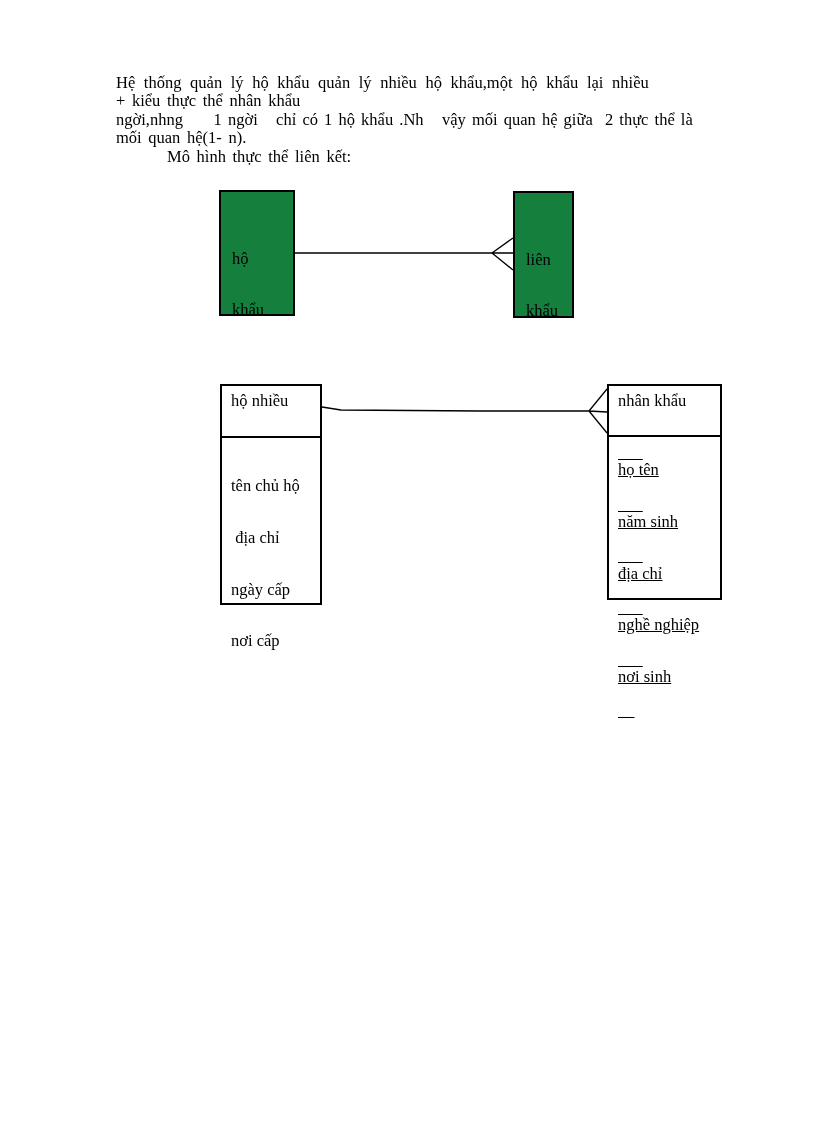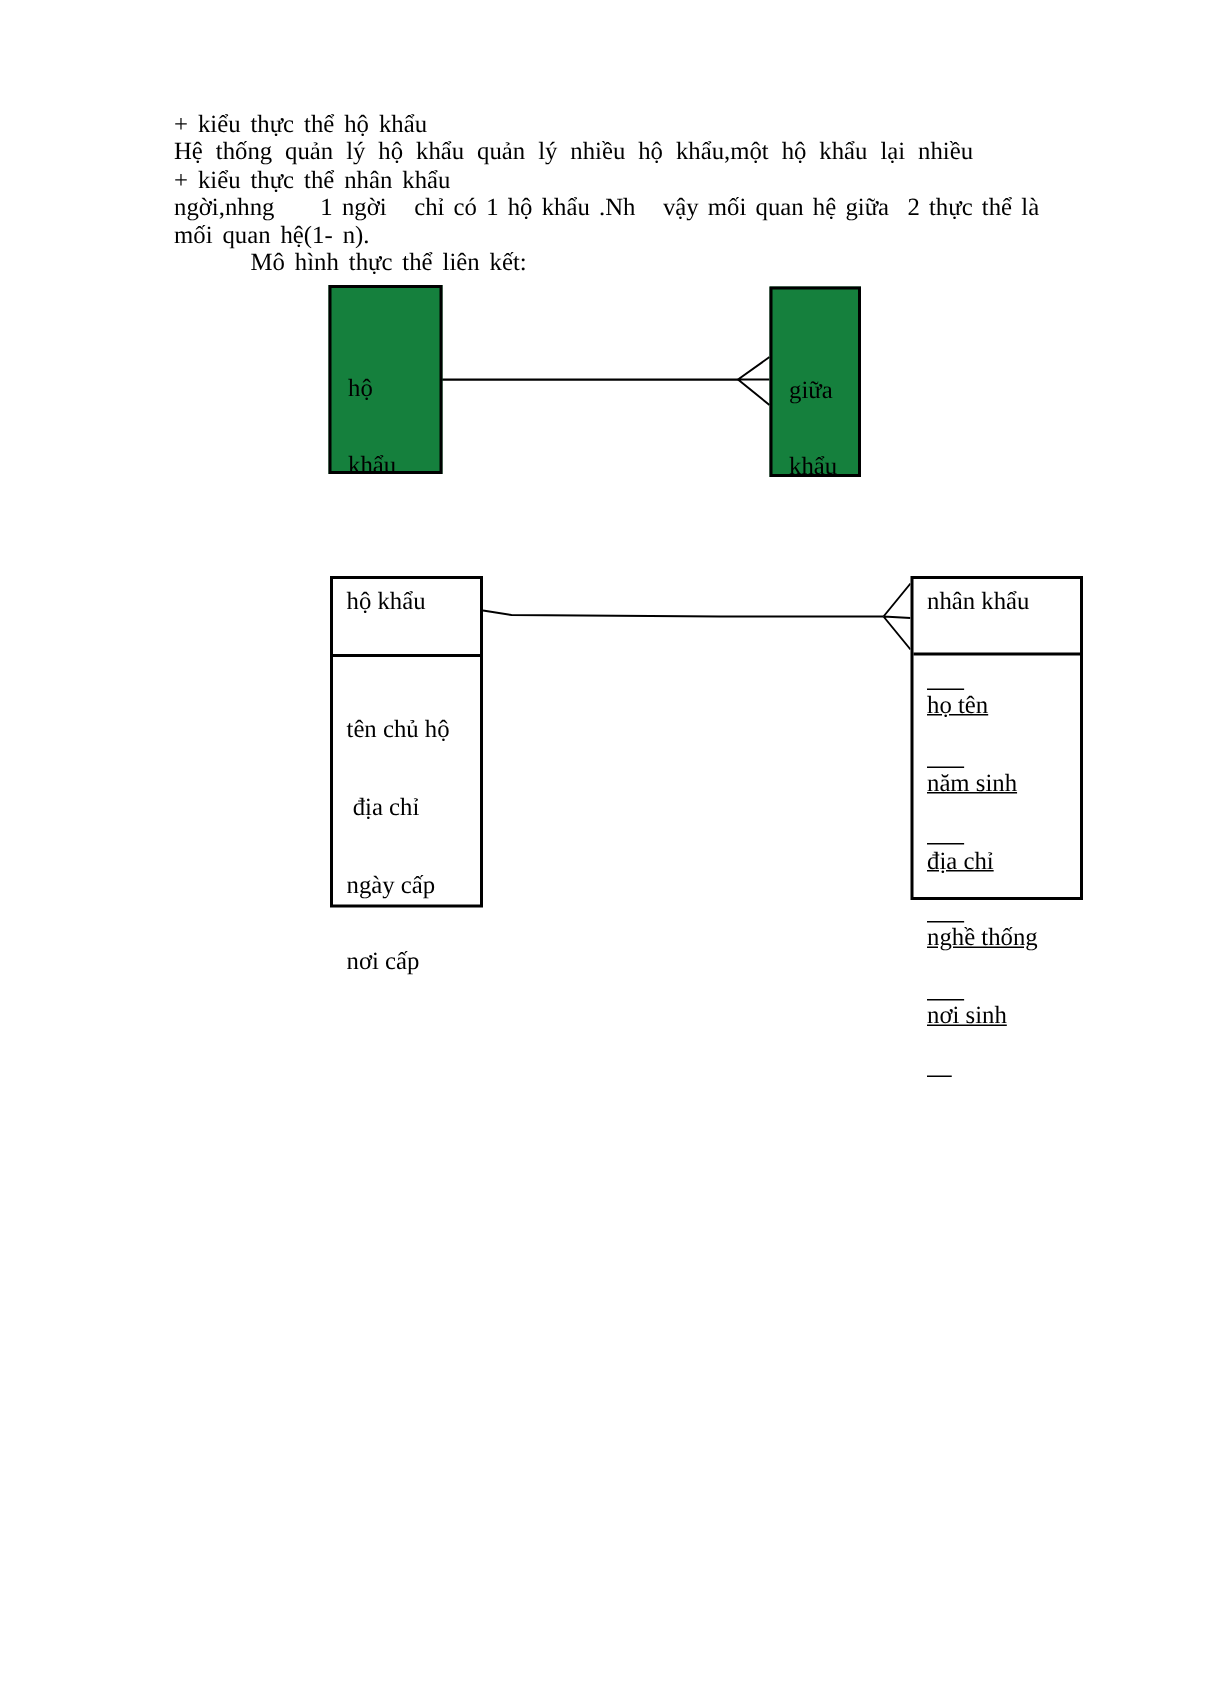--- a/index.html
+++ b/index.html
@@ -94,21 +94,20 @@
   }
   .t1 .t-attrs { top: 57px; }
   .t2 .t-attrs { top: 41px; text-decoration: underline; }
 </style>
 </head>
 <body>
 
 <div class="page">
 
   <div class="para">
-    <div class="line">+ kiểu thực thể hộ khẩu</div>
     <div class="line ws-wide">Hệ thống quản lý hộ khẩu quản lý nhiều hộ khẩu,một hộ khẩu lại nhiều</div>
     <div class="line">+ kiểu thực thể nhân khẩu</div>
     <div class="line ws-med">ngời,nhng     1 ngời   chỉ có 1 hộ khẩu .Nh   vậy mối quan hệ giữa  2 thực thể là</div>
     <div class="line">mối quan hệ(1- n).</div>
     <div class="line indent">Mô hình thực thể liên kết:</div>
   </div>
 
   <svg class="overlay" viewBox="0 0 816 1123">
 
     <line x1="294" y1="253" x2="492" y2="253" stroke-width="1.5"></line>
@@ -119,42 +118,42 @@
   </svg>
 
   <div class="entity-box box1">
     <div class="ent-text">
       <div>hộ</div>
       <div>khẩu</div>
     </div>
   </div>
   <div class="entity-box box2">
     <div class="ent-text">
-      <div>giữa</div>
+      <div>liên</div>
       <div>khẩu</div>
     </div>
   </div>
 
 
   <div class="table-box t1">
-    <div class="t-header">hộ khẩu</div>
+    <div class="t-header">hộ nhiều</div>
     <div class="t-attrs">
       <div>tên chủ hộ</div>
       <div> địa chỉ</div>
       <div>ngày cấp</div>
       <div>nơi cấp</div>
     </div>
     <div class="t-divider"></div>
   </div>
 
   <div class="table-box t2">
     <div class="t-header">nhân khẩu</div>
     <div class="t-attrs">
       <div>họ tên</div>
       <div>năm sinh</div>
       <div>địa chỉ</div>
-      <div>nghề thống</div>
+      <div>nghề nghiệp</div>
       <div>nơi sinh</div>
     </div>
     <div class="t-divider"></div>
   </div>
 
 </div>
 
 </body></html>

